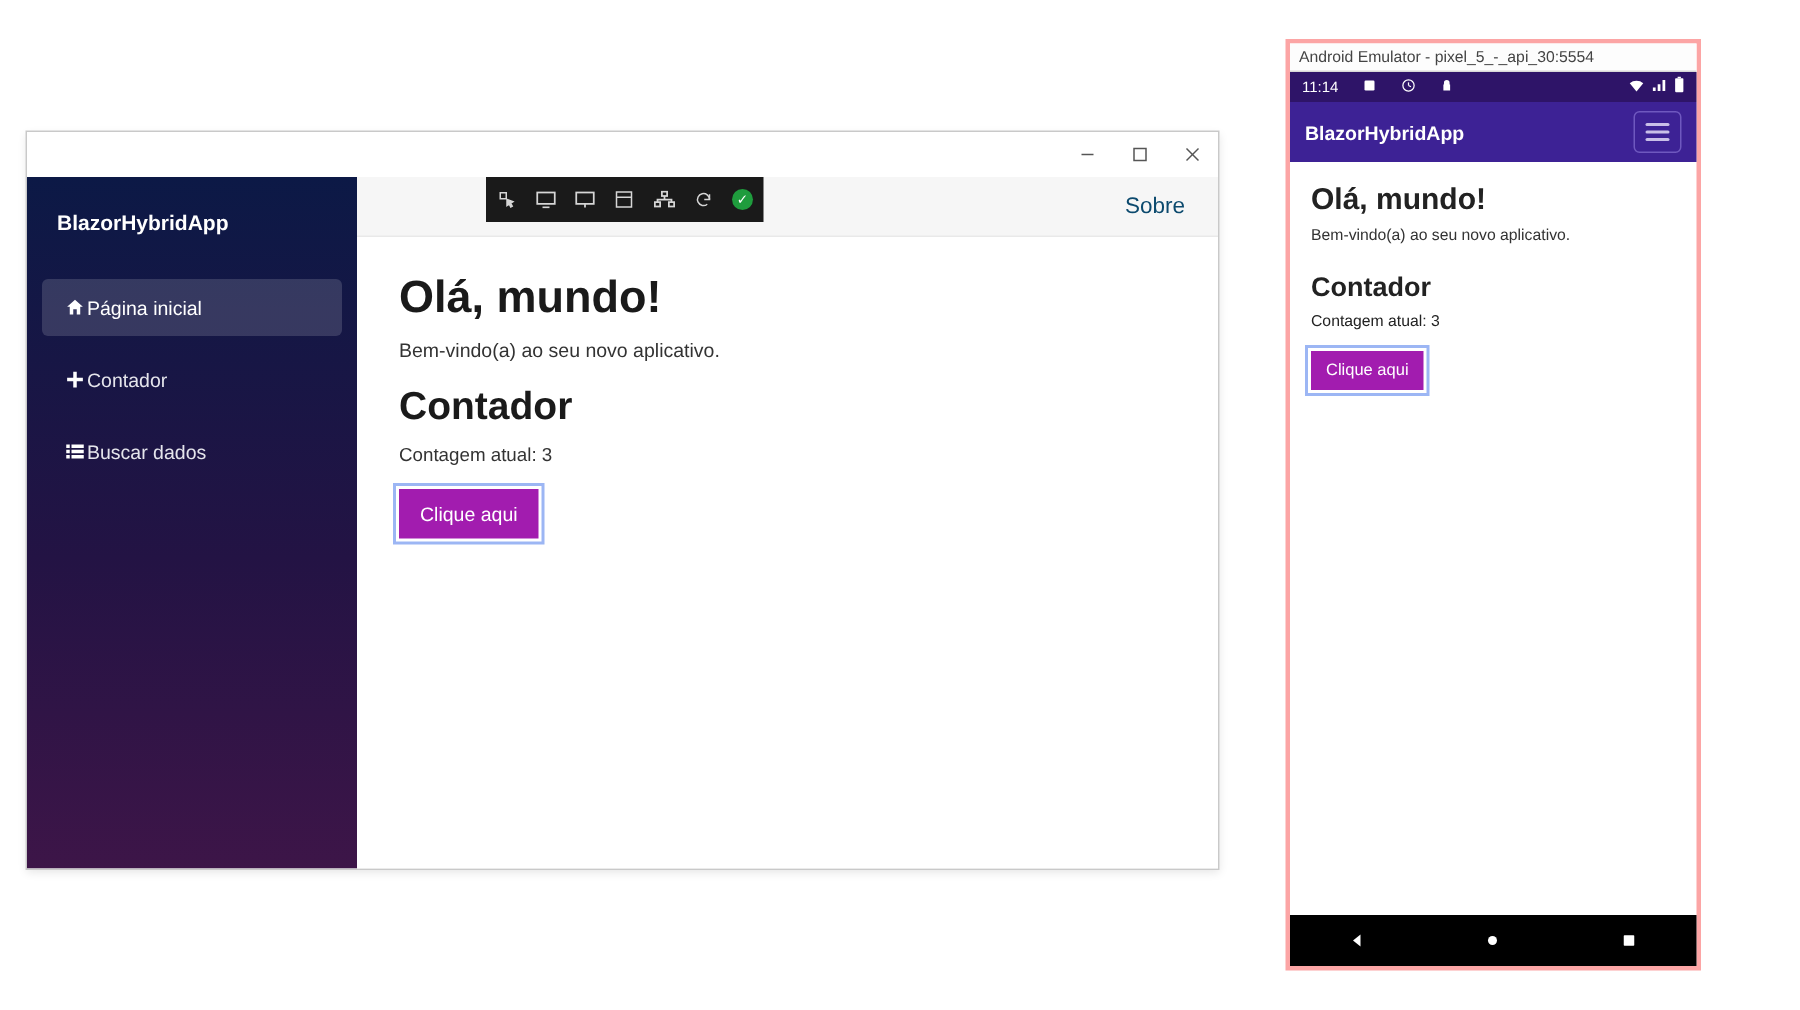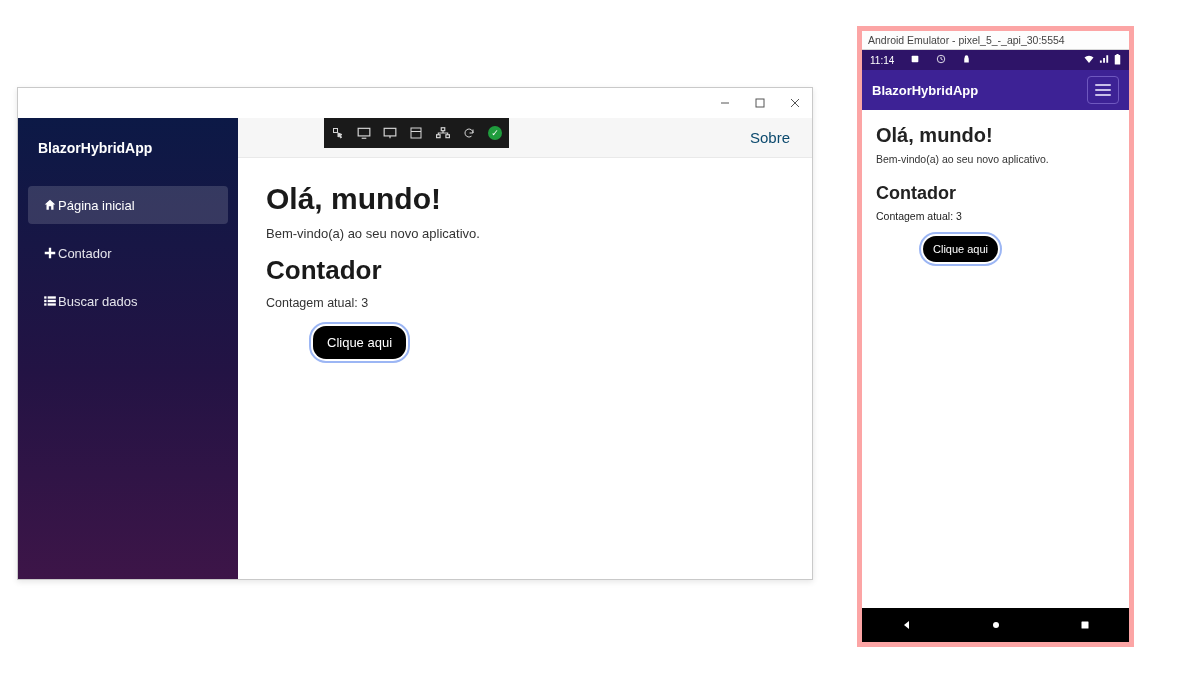--- a/index.html
+++ b/index.html
@@ -152,39 +152,38 @@
     font-weight: 700;
     color: #1a1a1a;
     margin-bottom: 10px;
   }
   .content p.count {
     font-size: 12.5px;
     color: #333;
     margin-bottom: 16px;
   }
   .btn-primary {
-    background: #000000;
+    background: #a21caf;
     color: #fff;
     border: none;
-    border-radius: 13px;
+    border-radius: 0;
     padding: 9px 14px;
     font-size: 13px;
     outline: 2px solid #9cb6f4;
     outline-offset: 2px;
-    margin-left: 47px;
   }
 
   
   .emulator-frame {
     position: absolute;
     left: 857px;
     top: 26px;
     width: 277px;
     height: 621px;
-    border: 5px solid #fca5a5;
+    border: 3px solid #fca5a5;
     background: #fff;
     display: flex;
     flex-direction: column;
   }
   .emu-caption {
     height: 19px;
     font-size: 10.5px;
     color: #444;
     padding: 3px 6px;
     border-bottom: 1px solid #d7d7d7;

